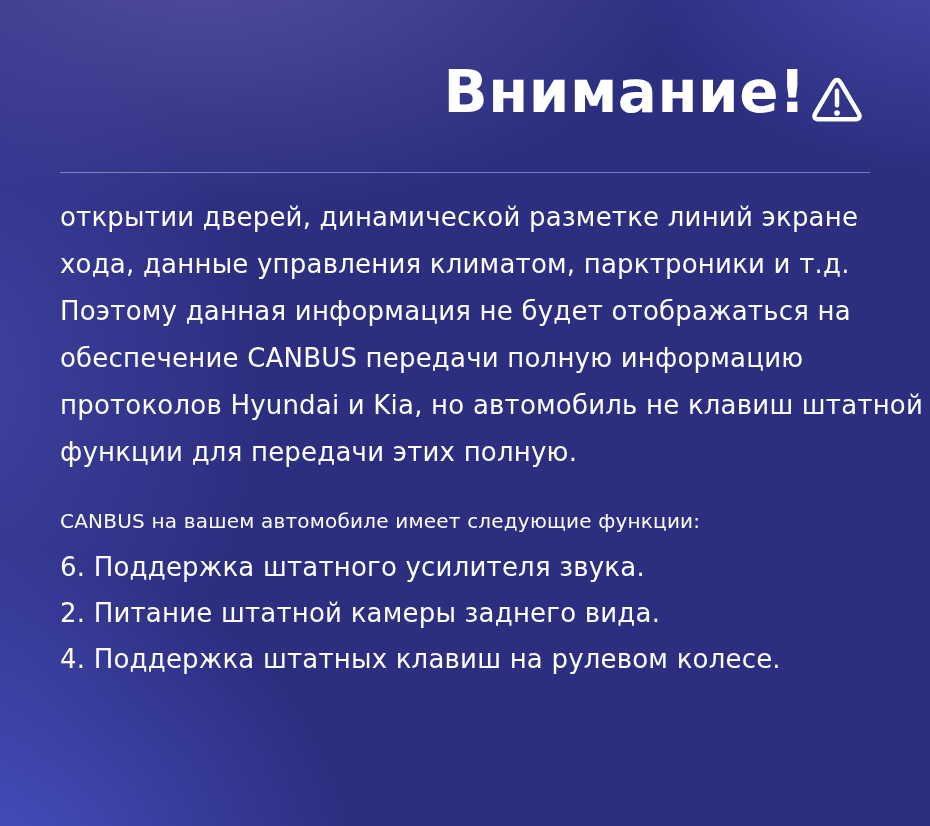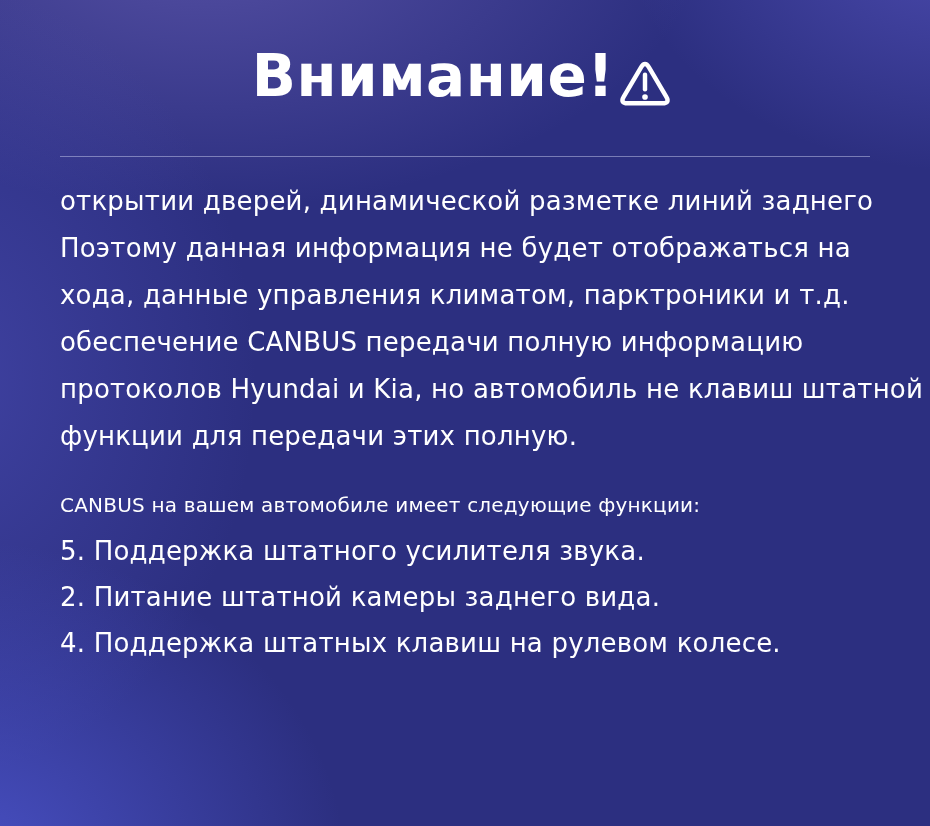--- a/index.html
+++ b/index.html
@@ -18,23 +18,23 @@
     font-family: "DejaVu Sans", "Liberation Sans", sans-serif;
     background-color: #2c2f80;
     background-image:
       radial-gradient(620px 540px at -4% 106%, rgba(84, 94, 224, 0.72) 0%, rgba(84, 94, 224, 0) 62%),
       radial-gradient(520px 660px at -6% 46%,  rgba(82, 84, 194, 0.50) 0%, rgba(82, 84, 194, 0) 60%),
       radial-gradient(780px 430px at 22% -8%,  rgba(118, 106, 192, 0.55) 0%, rgba(118, 106, 192, 0) 64%),
       radial-gradient(560px 410px at 104% -10%, rgba(104, 100, 216, 0.55) 0%, rgba(104, 100, 216, 0) 62%);
   }
   .header {
     display: flex;
-    justify-content: center;
+    justify-content: flex-end;
     align-items: flex-start;
-    padding-top: 46px;
+    padding-top: 62px;
   }
   .page-title {
     font-size: 58px;
     font-weight: bold;
     line-height: 1.05;
     letter-spacing: 0.5px;
   }
   .warning-icon svg {
     display: block;
     margin-top: 8px;
@@ -79,29 +79,29 @@
         <path d="M 10.1 43.1 L 27.9 12.9 Q 32 6 36.1 12.9 L 53.9 43.1 Q 58 50 50 50 L 14 50 Q 6 50 10.1 43.1 Z" stroke="#ffffff" stroke-width="4.6" stroke-linejoin="round" fill="none"></path>
         <line x1="32" y1="20.5" x2="32" y2="35.5" stroke="#ffffff" stroke-width="4.6" stroke-linecap="round"></line>
         <circle cx="32" cy="43.4" r="2.9" fill="#ffffff"></circle>
       </svg>
     </div>
   </div>
 
   <hr class="divider">
 
   <div class="paragraph">
-    <div class="text-line">открытии дверей, динамической разметке линий заднего</div>
+    <div class="text-line">открытии дверей, динамической разметке линий экране</div>
+    <div class="text-line">хода, данные управления климатом, парктроники и т.д.</div>
     <div class="text-line">Поэтому данная информация не будет отображаться на</div>
-    <div class="text-line">хода, данные управления климатом, парктроники и т.д.</div>
     <div class="text-line">обеспечение CANBUS передачи полную информацию</div>
     <div class="text-line">протоколов Hyundai и Kia, но автомобиль не клавиш штатной</div>
     <div class="text-line">функции для передачи этих полную.</div>
   </div>
 
   <div class="canbus-intro">CANBUS на вашем автомобиле имеет следующие функции:</div>
 
   <div class="functions">
-    <div class="text-line">5. Поддержка штатного усилителя звука.</div>
+    <div class="text-line">6. Поддержка штатного усилителя звука.</div>
     <div class="text-line">2. Питание штатной камеры заднего вида.</div>
     <div class="text-line">4. Поддержка штатных клавиш на рулевом колесе.</div>
   </div>
 
 </div>
 
 </body></html>

